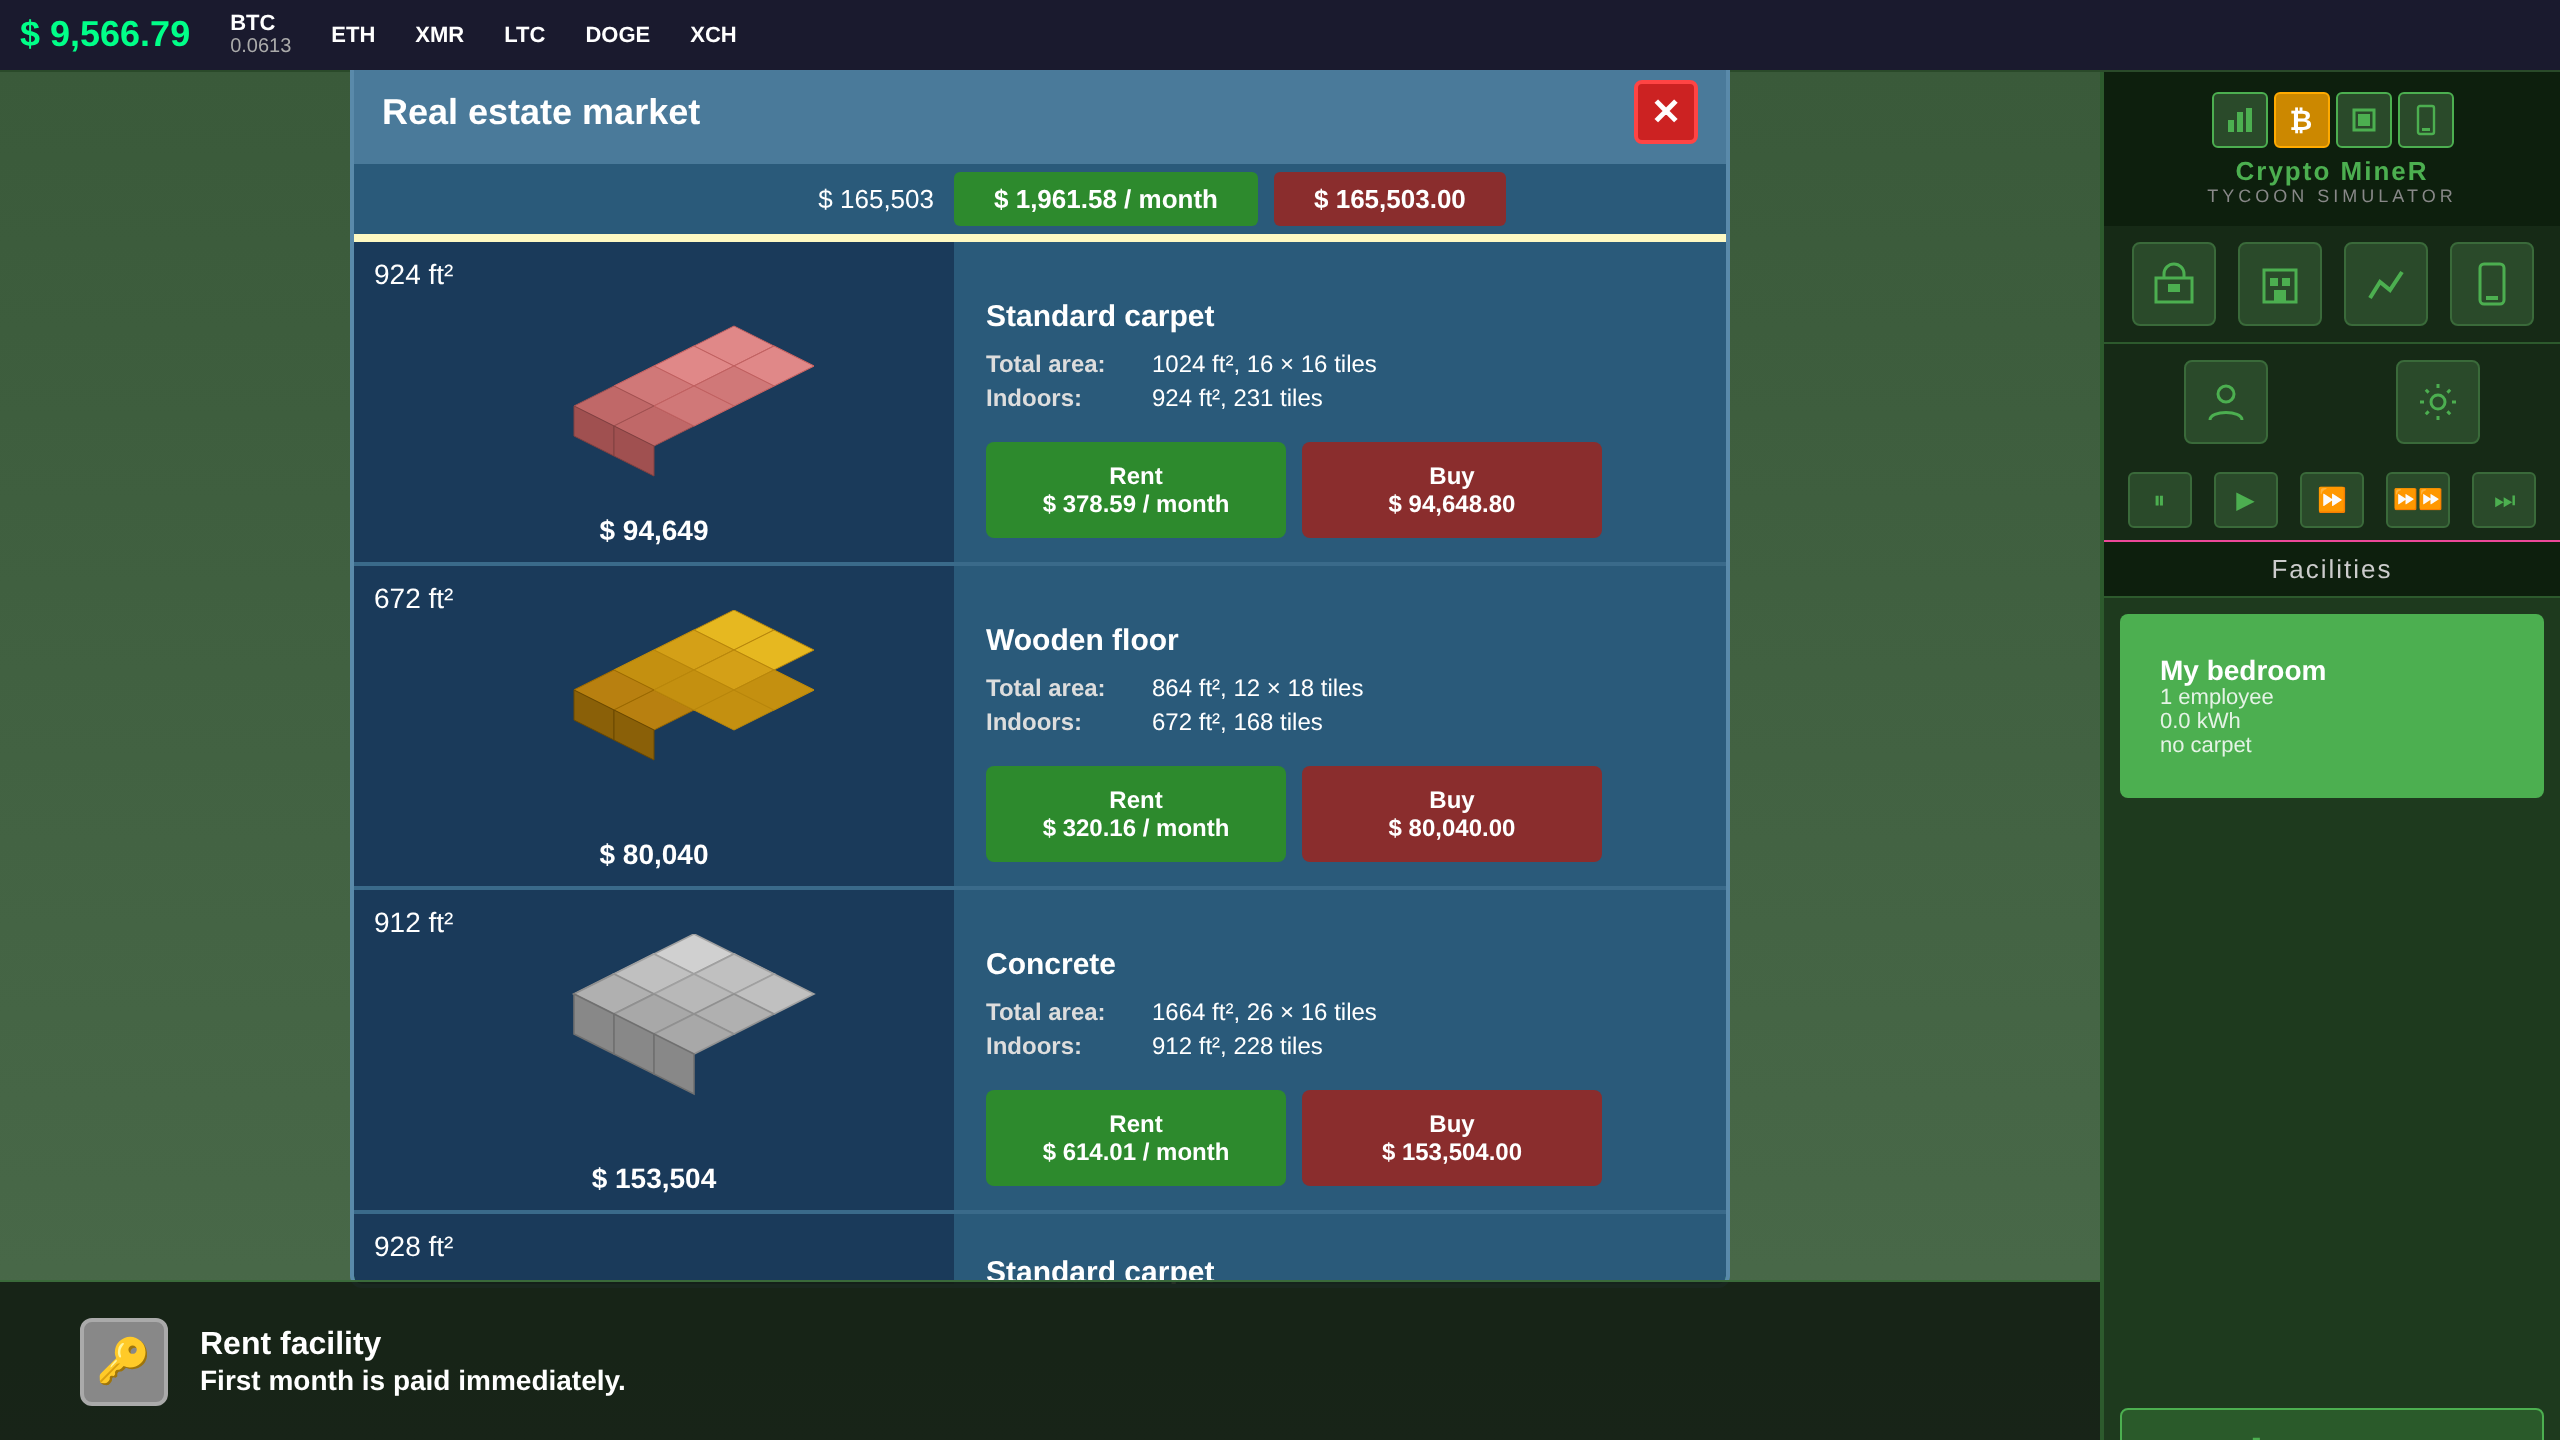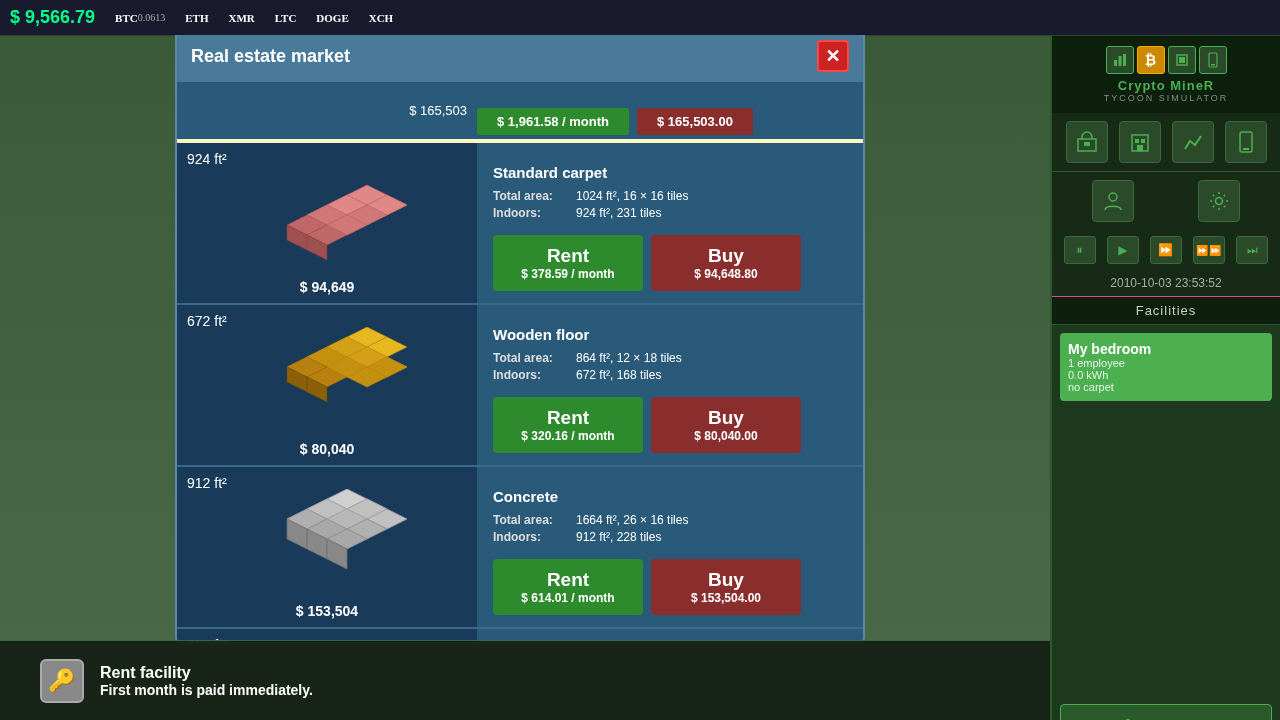--- a/index.html
+++ b/index.html
@@ -24,24 +24,23 @@
       gap: 20px;
       z-index: 10;
     }
     .price-display {
       color: #00ff88;
       font-size: 18px;
       font-weight: bold;
     }
     .crypto-item {
       display: flex;
-      flex-direction: row;
+      flex-direction: column;
       color: #aaa;
       font-size: 10px;
-      font-family: Liberation Serif, serif;
     }
     .crypto-item .symbol { color: #fff; font-size: 11px; font-weight: bold; }
 
     
     .right-panel {
       position: absolute;
       top: 0; right: 0;
       width: 230px;
       height: 720px;
       background: #1e3a1e;
@@ -102,21 +101,21 @@
       padding: 6px;
       font-size: 13px;
       letter-spacing: 1px;
       border-top: 1px solid #ec4899;
       border-bottom: 1px solid #2d5a2d;
     }
     .facility-card {
       margin: 8px;
       background: #4CAF50;
       border-radius: 4px;
-      padding: 8px;
+      padding: 20px;
       color: #fff;
     }
     .facility-name { font-size: 14px; font-weight: bold; }
     .facility-detail { font-size: 11px; opacity: 0.85; }
     .add-facility-btn {
       margin: 8px;
       background: #2a5a2a;
       border: 1px solid #4CAF50;
       border-radius: 4px;
       padding: 10px;
@@ -199,21 +198,21 @@
       padding: 4px 0;
     }
     .top-cutoff .tc-left {
       width: 300px;
       text-align: right;
       padding-right: 10px;
       color: #fff;
       font-size: 13px;
     }
     .top-cutoff .tc-right {
-      display: flex; gap: 8px; margin-top: 22px;
+      display: flex; gap: 8px;
     }
     .btn-rent-sm {
       background: #2d8a2d;
       border: none;
       padding: 6px 20px;
       color: #fff;
       font-size: 13px;
       font-weight: bold;
       border-radius: 3px;
       cursor: pointer;
@@ -301,21 +300,21 @@
       border: none;
       padding: 10px 0;
       width: 150px;
       color: #fff;
       font-size: 13px;
       font-weight: bold;
       border-radius: 4px;
       cursor: pointer;
       text-align: center;
     }
-    .btn-label { font-size: 19px; font-weight: bold; }
+    .btn-label { font-size: 12px; font-weight: bold; }
     .btn-price { font-size: 12px; }
 
     
     .game-bg {
       position: absolute;
       top: 36px;
       left: 0;
       width: 1050px;
       height: 684px;
       background: linear-gradient(180deg, #3a5a3a 0%, #4a6a4a 100%);
@@ -427,21 +426,20 @@
   </div>
 
   <div class="playback-bar">
     <div class="pb-btn">⏸</div>
     <div class="pb-btn">▶</div>
     <div class="pb-btn">⏩</div>
     <div class="pb-btn" style="font-size:10px;">⏩⏩</div>
     <div class="pb-btn">⏭</div>
   </div>
 
-  <div class="datetime">2010-10-03 23:53:52</div>
 
   <div class="facilities-header">Facilities</div>
 
   <div class="facility-card">
     <div class="facility-name">My bedroom</div>
     <div class="facility-detail">1 employee</div>
     <div class="facility-detail">0.0 kWh</div>
     <div class="facility-detail">no carpet</div>
   </div>
 

